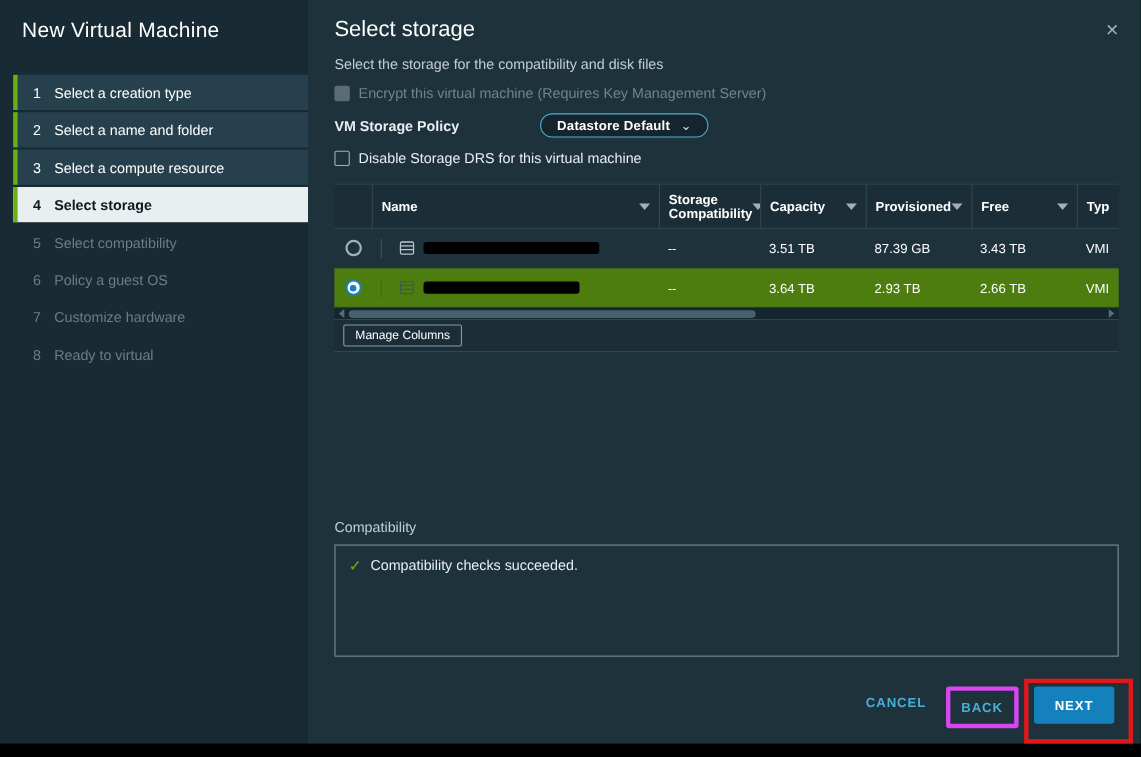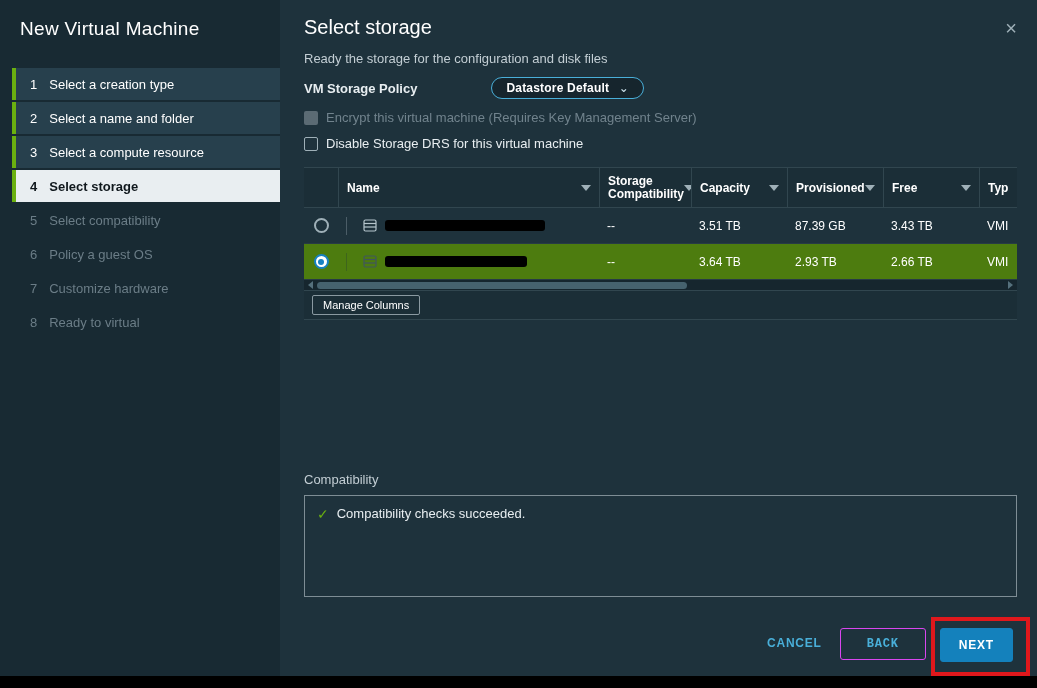--- a/index.html
+++ b/index.html
@@ -81,21 +81,21 @@
   .compat-label { margin-top:152px; color:#c3ced4; font-size:13px; }
   .compat-box { margin-top:8px; border:1px solid #7e8d95; height:102px; padding:10px 12px;
     display:flex; align-items:flex-start; gap:8px; }
   .check-glyph { color:#6ab010; font-size:14px; line-height:16px; }
   .compat-msg { color:#e8eef1; font-size:13px; }
 
   
   .actions { position:absolute; bottom:14px; right:24px; display:flex; align-items:flex-start; gap:14px; }
   .btn { font-family:inherit; font-size:12px; font-weight:bold; letter-spacing:0.8px; cursor:pointer; border-radius:3px; }
   .btn-link { background:transparent; border:none; color:#49afd9; padding:8px 4px; }
-  .btn-outline { background:transparent; border:1px solid #d946ef; color:#49afd9; padding:8px 26px;font-family:Liberation Mono, monospace; }
+  .btn-outline { background:transparent; border:4px solid #d946ef; color:#49afd9; padding:8px 10px; }
   .btn-primary { background:#1481bc; border:1px solid #1481bc; color:#fff; padding:9px 18px; }
 
   
   .annotation { position:absolute; left:931px; top:617px; width:99px; height:59px;
     border:4px solid #e0181c; z-index:50; pointer-events:none; }
 </style>
 </head>
 <body>
 
 <div class="dialog">
@@ -134,33 +134,33 @@
       <div class="step future">
         <span class="num">8</span>
         <span>Ready to virtual</span>
       </div>
     </div>
   </div>
 
   <div class="main">
     <div class="page-title">Select storage</div>
     <div class="close-x">×</div>
-    <div class="subtitle">Ready the storage for the configuration and disk files</div>
+    <div class="subtitle">Select the storage for the compatibility and disk files</div>
+
+    <div class="opt-row disabled-text">
+      <span class="cb disabled"></span>
+      <span>Encrypt this virtual machine (Requires Key Management Server)</span>
+    </div>
 
     <div class="opt-row">
       <span class="policy-label">VM Storage Policy</span>
       <button class="policy-btn">
         <span>Datastore Default</span>
         <span class="caret">⌄</span>
       </button>
-    </div>
-
-    <div class="opt-row disabled-text">
-      <span class="cb disabled"></span>
-      <span>Encrypt this virtual machine (Requires Key Management Server)</span>
     </div>
 
     <div class="opt-row normal-text">
       <span class="cb empty"></span>
       <span>Disable Storage DRS for this virtual machine</span>
     </div>
 
     <div class="grid">
       <div class="g-row g-head">
         <div class="g-cell c-radio"></div>

